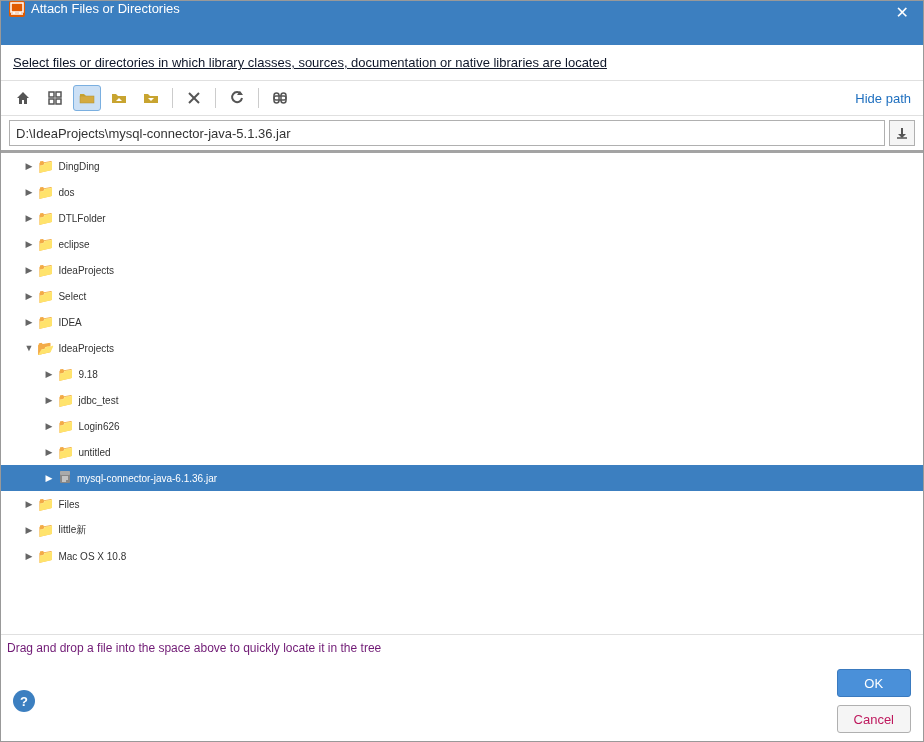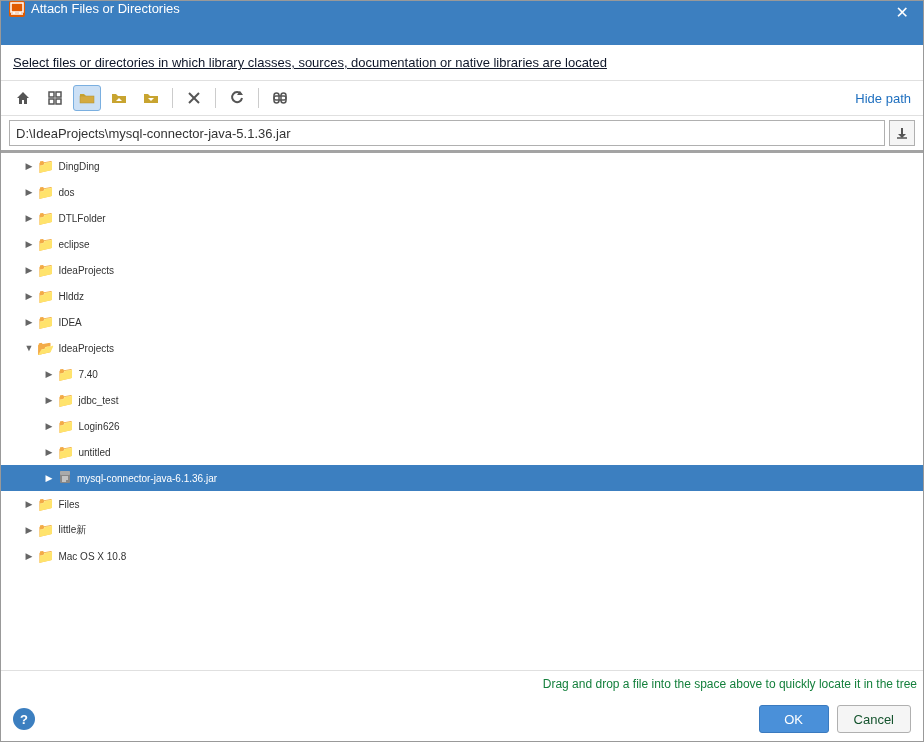--- a/index.html
+++ b/index.html
@@ -182,22 +182,22 @@
       margin-right: 4px;
       color: #888;
       flex-shrink: 0;
     }
     .tree-item.selected .jar-icon { color: #ddd; }
     .item-label {
       font-size: 10px;
       white-space: nowrap;
     }
     .drag-hint {
-      text-align: right;
-      color: #15803d;
+      text-align: left;
+      color: #701a75;
       font-size: 12px;
       padding: 6px;
       flex-shrink: 0;
     }
     .footer {
       display: flex;
       align-items: center;
       padding: 8px 12px;
       justify-content: space-between;
       flex-shrink: 0;
@@ -212,38 +212,39 @@
       cursor: pointer;
       display: flex;
       align-items: center;
       justify-content: center;
       font-size: 13px;
       font-weight: bold;
     }
     .footer-buttons {
       display: flex;
       gap: 8px;
+      flex-direction: column;
     }
     .btn-ok, .btn-cancel {
       min-width: 70px;
       height: 28px;
       padding: 0 16px;
       border: 1px solid #b0b0b0;
       border-radius: 3px;
       cursor: pointer;
       font-size: 13px;
     }
     .btn-ok {
       background: #4a90d9;
       color: white;
       border-color: #3a7abf;
     }
     .btn-cancel {
       background: #f5f5f5;
-      color: #14532d;
+      color: #be185d;
     }
   </style>
 </head>
 <body>
 
 <div class="dialog">
 
   <div class="title-bar">
     <div class="title-bar-icon">
       <svg width="14" height="14" viewBox="0 0 14 14">
@@ -369,42 +370,42 @@
       <span class="indent-spacer" style="width:20px"></span>
       <span class="expand-btn">▶</span>
       <span class="folder-icon">📁</span>
       <span class="item-label">IdeaProjects</span>
     </div>
 
     <div class="tree-item">
       <span class="indent-spacer" style="width:20px"></span>
       <span class="expand-btn">▶</span>
       <span class="folder-icon">📁</span>
-      <span class="item-label">Hlddz</span>
+      <span class="item-label">Select</span>
     </div>
 
     <div class="tree-item">
       <span class="indent-spacer" style="width:20px"></span>
       <span class="expand-btn">▶</span>
       <span class="folder-icon">📁</span>
       <span class="item-label">IDEA</span>
     </div>
 
     <div class="tree-item">
       <span class="indent-spacer" style="width:20px"></span>
       <span class="expand-btn">▼</span>
       <span class="folder-icon">📂</span>
       <span class="item-label">IdeaProjects</span>
     </div>
 
     <div class="tree-item">
       <span class="indent-spacer" style="width:40px"></span>
       <span class="expand-btn">▶</span>
       <span class="folder-icon">📁</span>
-      <span class="item-label">7.40</span>
+      <span class="item-label">9.18</span>
     </div>
 
     <div class="tree-item">
       <span class="indent-spacer" style="width:40px"></span>
       <span class="expand-btn">▶</span>
       <span class="folder-icon">📁</span>
       <span class="item-label">jdbc_test</span>
     </div>
 
     <div class="tree-item">

